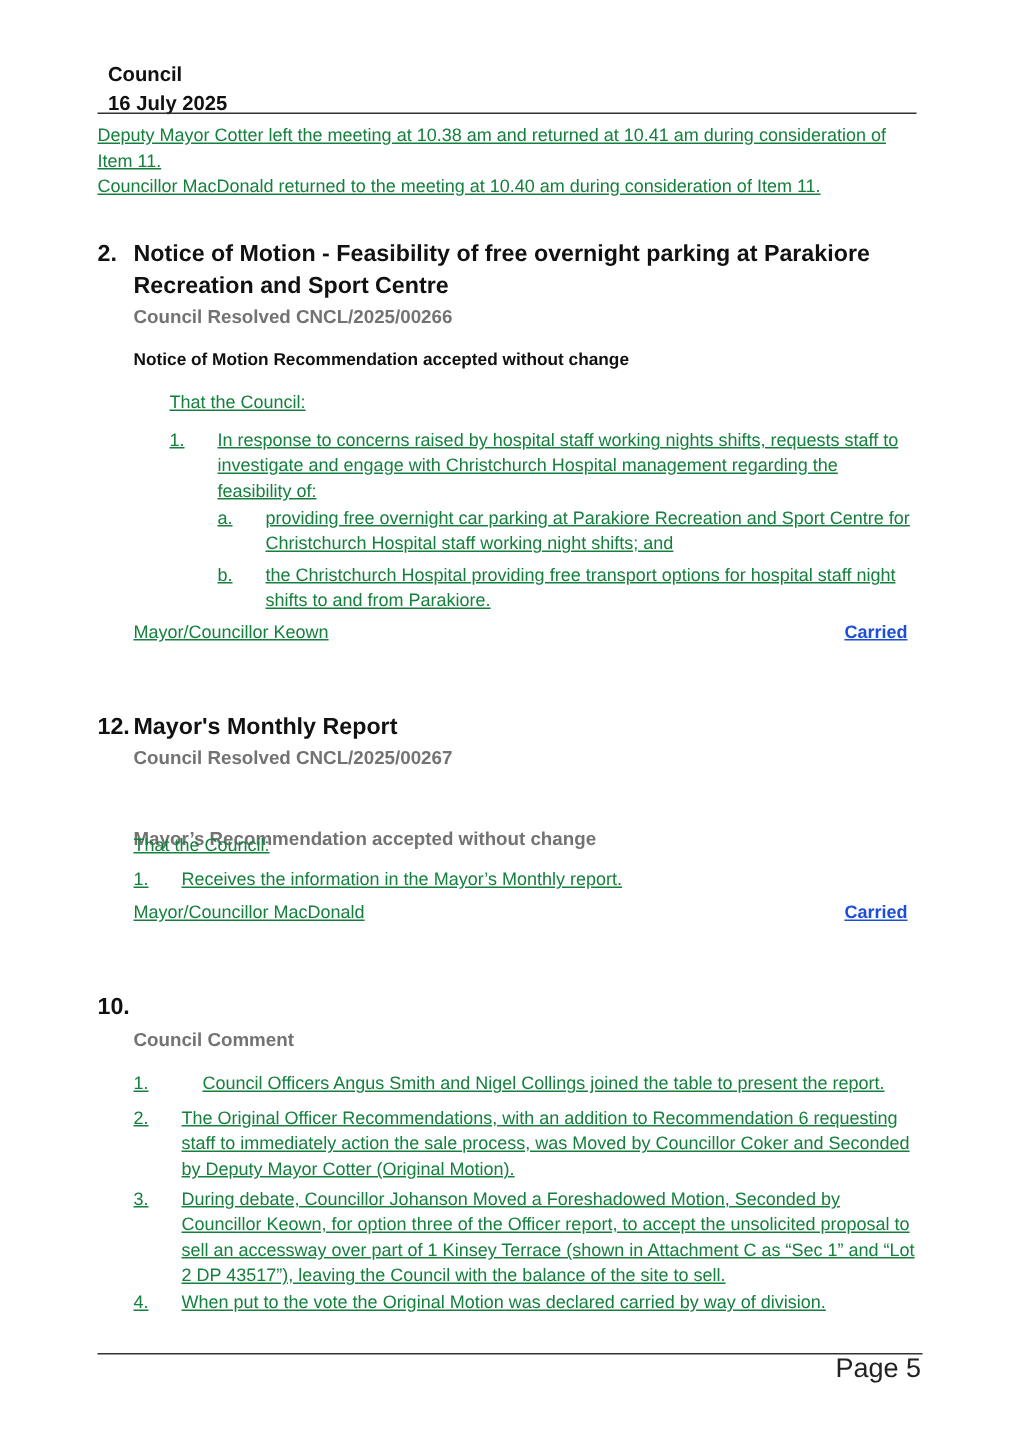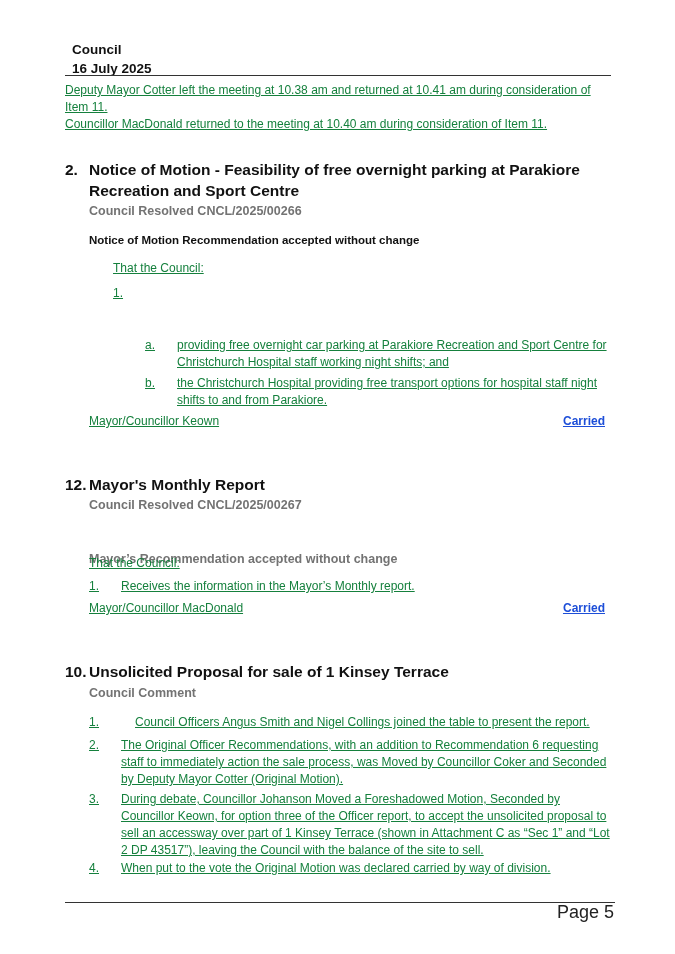--- a/index.html
+++ b/index.html
@@ -56,20 +56,21 @@
     <p>Councillor MacDonald returned to the meeting at 10.40 am during consideration of Item 11.</p>
   </div>
 
   <div class="item-h item-num" style="top:159px;">2.</div>
   <div class="item-h item-title" style="top:159px;">Notice of Motion - Feasibility of free overnight parking at Parakiore Recreation and Sport Centre</div>
   <div class="abs sub-h" style="left:89px; top:203px;">Council Resolved CNCL/2025/00266</div>
   <div class="abs sub-h2" style="left:89px; top:232px;">Notice of Motion Recommendation accepted without change</div>
   <div class="abs body-text" style="left:113px; top:260px;">That the Council:</div>
 
   <div class="num body-text" style="left:113px; top:285px;">1.</div>
+  <div class="txt body-text" style="left:145px; top:285px; width:466px;">In response to concerns raised by hospital staff working nights shifts, requests staff to investigate and engage with Christchurch Hospital management regarding the feasibility of:</div>
 
   <div class="num body-text" style="left:145px; top:337px;">a.</div>
   <div class="txt body-text" style="left:177px; top:337px; width:434px;">providing free overnight car parking at Parakiore Recreation and Sport Centre for Christchurch Hospital staff working night shifts; and</div>
 
   <div class="num body-text" style="left:145px; top:375px;">b.</div>
   <div class="txt body-text" style="left:177px; top:375px; width:434px;">the Christchurch Hospital providing free transport options for hospital staff night shifts to and from Parakiore.</div>
 
   <div class="abs body-text" style="left:89px; top:413px;">Mayor/Councillor Keown</div>
   <div class="carried" style="top:413px;">Carried</div>
 
@@ -79,21 +80,20 @@
   <div class="abs sub-h" style="left:89px; top:527px;margin-top:24px;">Mayor’s Recommendation accepted without change</div>
   <div class="abs body-text" style="left:89px; top:555px;">That the Council:</div>
 
   <div class="num body-text" style="left:89px; top:578px;">1.</div>
   <div class="txt body-text" style="left:121px; top:578px; width:490px;">Receives the information in the Mayor’s Monthly report.</div>
 
   <div class="abs body-text" style="left:89px; top:600px;">Mayor/Councillor MacDonald</div>
   <div class="carried" style="top:600px;">Carried</div>
 
   <div class="item-h item-num" style="top:661px;">10.</div>
-  <div class="item-h item-title" style="top:661px;">Unsolicited Proposal for sale of 1 Kinsey Terrace</div>
   <div class="abs sub-h" style="left:89px; top:685px;">Council Comment</div>
 
   <div class="num body-text" style="left:89px; top:714px;">1.</div>
   <div class="txt body-text" style="left:121px; top:714px; width:490px;margin-left:14px;">Council Officers Angus Smith and Nigel Collings joined the table to present the report.</div>
 
   <div class="num body-text" style="left:89px; top:737px;">2.</div>
   <div class="txt body-text" style="left:121px; top:737px; width:490px;">The Original Officer Recommendations, with an addition to Recommendation 6 requesting staff to immediately action the sale process, was Moved by Councillor Coker and Seconded by Deputy Mayor Cotter (Original Motion).</div>
 
   <div class="num body-text" style="left:89px; top:791px;">3.</div>
   <div class="txt body-text" style="left:121px; top:791px; width:490px;">During debate, Councillor Johanson Moved a Foreshadowed Motion, Seconded by Councillor Keown, for option three of the Officer report, to accept the unsolicited proposal to sell an accessway over part of 1 Kinsey Terrace (shown in Attachment C as “Sec 1” and “Lot 2 DP 43517”), leaving the Council with the balance of the site to sell.</div>

